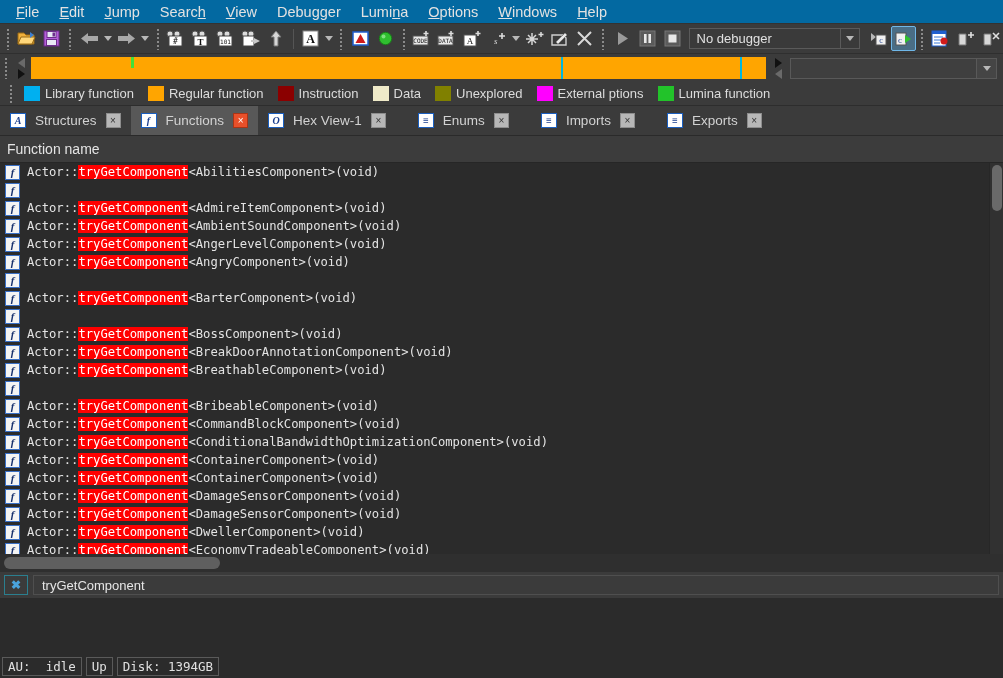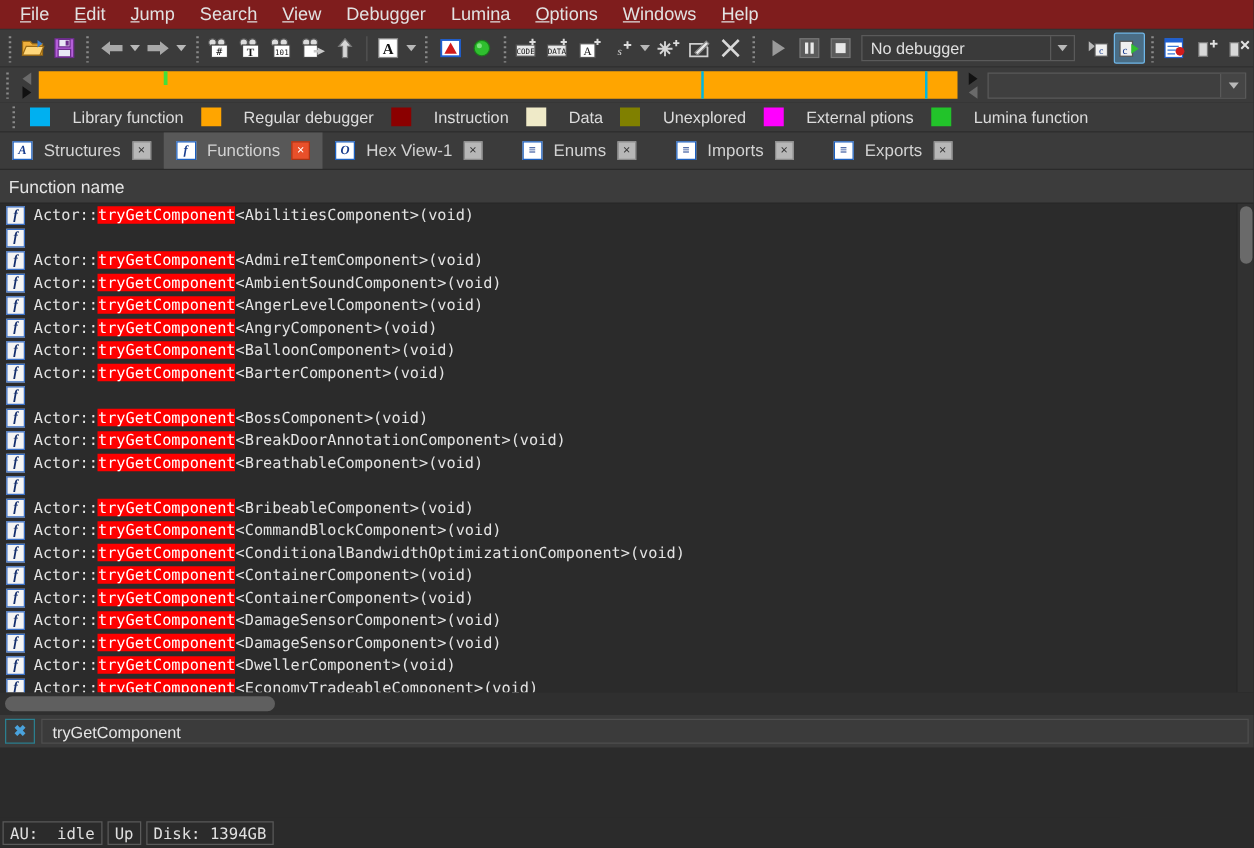--- a/index.html
+++ b/index.html
@@ -7,21 +7,21 @@
     width: 1003px; height: 678px;
     background: #2b2b2b;
     font-family: "Liberation Sans", sans-serif;
     overflow: hidden;
     color: #d8d8d8;
   }
   body { position: relative; }
 
   
   .menubar {
-    height: 24px; background: #7f1d1d;
+    height: 24px; background: #0369a1;
     display: flex; align-items: center;
     padding-left: 6px; border-bottom: 1px solid #333;
   }
   .menu-item {
     font-size: 14.5px; color: #e2e2e2;
     padding: 2px 10px; white-space: nowrap; cursor: default;
   }
   .menu-item u { text-decoration: underline; }
 
   
@@ -87,21 +87,21 @@
   }
 
   
   .legend {
     height: 24px; background: #3b3b3b; display: flex; align-items: center;
     padding-left: 10px; gap: 6px; border-bottom: 1px solid #2d2d2d;
   }
   .legend .grip2 { width: 6px; height: 18px;
     background-image: repeating-linear-gradient(to bottom,#8a8a8a 0 2px, transparent 2px 4px);
     background-size: 2px 4px; background-repeat: repeat-y; margin-right: 2px;}
-  .lg-item { display: flex; align-items: center; gap: 18px; margin-right: 8px; }
+  .lg-item { display: flex; align-items: center; gap: 5px; margin-right: 8px; }
   .lg-sw { width: 16px; height: 15px; }
   .lg-lb { font-size: 13px; color: #dcdcdc; white-space: nowrap; }
 
   
   .tabbar {
     height: 30px; background: #3b3b3b; display: flex; align-items: stretch;
     border-bottom: 1px solid #2a2a2a;
   }
   .tab {
     display: flex; align-items: center; gap: 9px; padding: 0 10px;
@@ -453,21 +453,21 @@
 </div>
 
 <div class="legend">
   <span class="grip2"></span>
   <div class="lg-item">
     <span class="lg-sw" style="background:#00b0f0"></span>
     <span class="lg-lb">Library function</span>
   </div>
   <div class="lg-item">
     <span class="lg-sw" style="background:#ffa500"></span>
-    <span class="lg-lb">Regular debugger</span>
+    <span class="lg-lb">Regular function</span>
   </div>
   <div class="lg-item">
     <span class="lg-sw" style="background:#8b0000"></span>
     <span class="lg-lb">Instruction</span>
   </div>
   <div class="lg-item">
     <span class="lg-sw" style="background:#efeac8"></span>
     <span class="lg-lb">Data</span>
   </div>
   <div class="lg-item">
@@ -541,21 +541,20 @@
       <div class="row">
         <span class="ficon">f</span>
         <span class="txt"><span>Actor::</span><span class="hl">tryGetComponent</span><span>&lt;AngerLevelComponent&gt;(void)</span></span>
       </div>
       <div class="row">
         <span class="ficon">f</span>
         <span class="txt"><span>Actor::</span><span class="hl">tryGetComponent</span><span>&lt;AngryComponent&gt;(void)</span></span>
       </div>
       <div class="row">
         <span class="ficon">f</span>
-        <span class="txt"><span>Actor::</span><span class="hl">tryGetComponent</span><span>&lt;BalloonComponent&gt;(void)</span></span>
       </div>
       <div class="row">
         <span class="ficon">f</span>
         <span class="txt"><span>Actor::</span><span class="hl">tryGetComponent</span><span>&lt;BarterComponent&gt;(void)</span></span>
       </div>
       <div class="row">
         <span class="ficon">f</span>
       </div>
       <div class="row">
         <span class="ficon">f</span>

